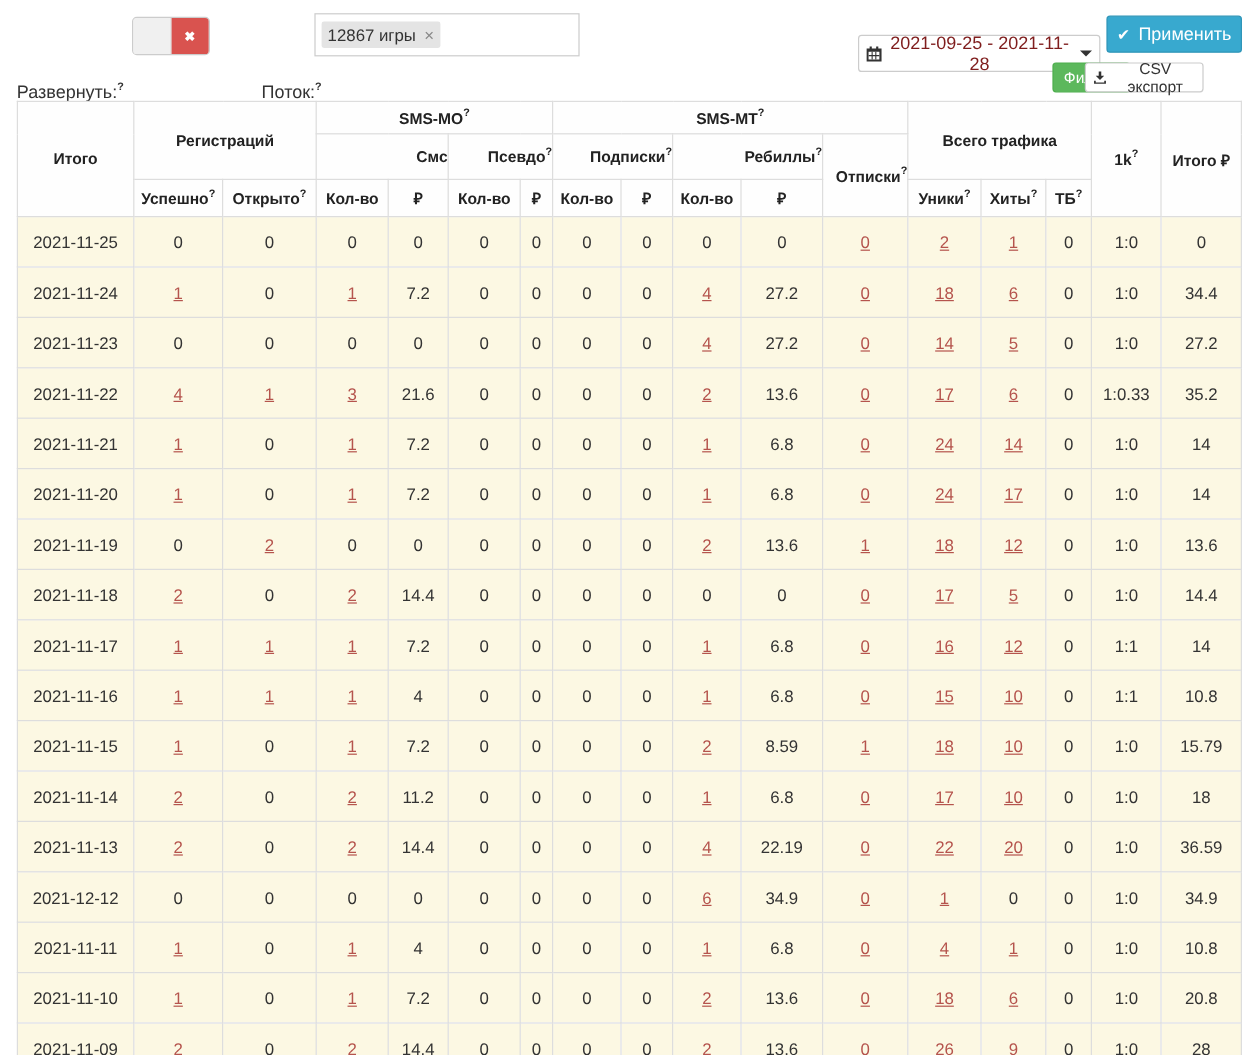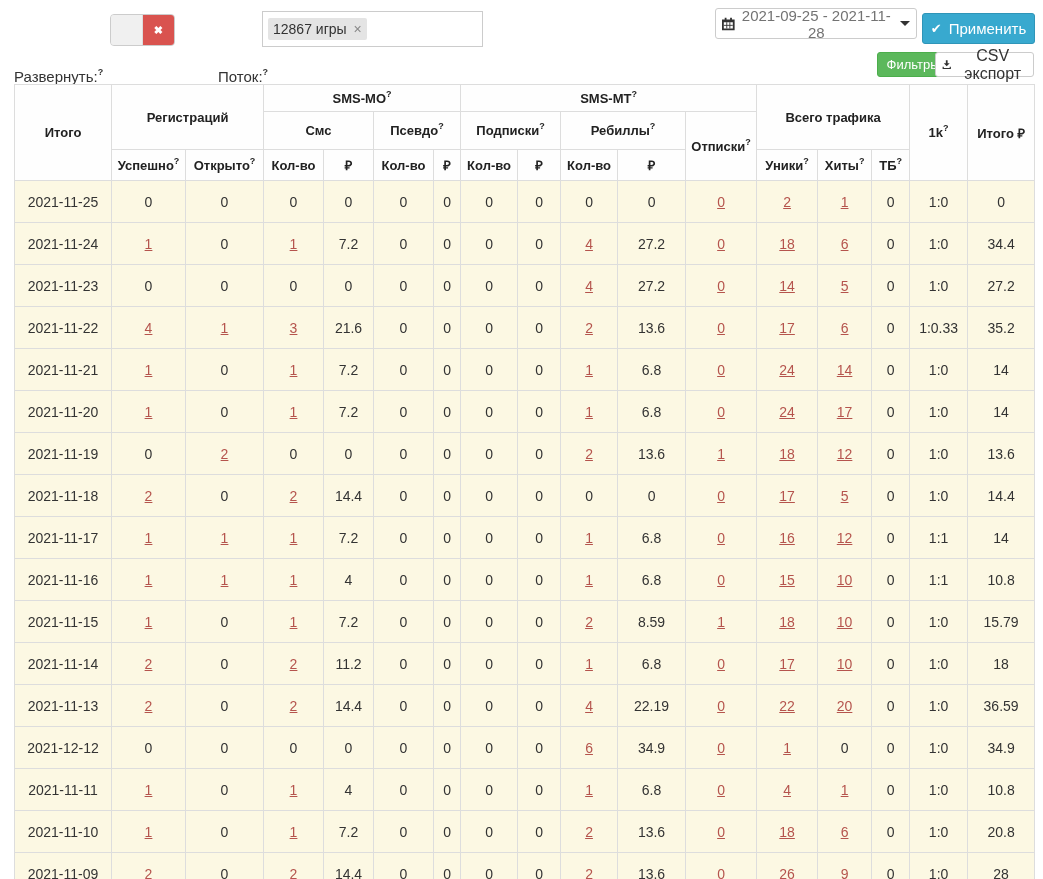--- a/index.html
+++ b/index.html
@@ -18,40 +18,40 @@
 
   .flow-input { left:262px; top:11px; width:214px; height:34px; border:1px solid #ccc;
                 background:#fff; display:flex; align-items:center; padding-left:5px; }
   .tag { background:#e4e4e4; border-radius:2px; font-size:14px; color:#333;
          padding:3px 5px; display:inline-flex; align-items:flex-start; }
   .tag-x { color:#888; margin-left:7px; font-size:14px; cursor:pointer; }
 
   .btn { display:flex; align-items:center; justify-content:center; gap:7px;
          border-radius:3px; cursor:pointer; border:1px solid transparent;
          font-family:"Liberation Sans", sans-serif; }
-  .date-btn { left:715px; top:8px; width:202px; height:31px; background:#fff;
-              border-color:#ccc; font-size:15px; color:#737373; }
+  .date-btn { left:715px; top:29px; width:202px; height:31px; background:#fff;
+              border-color:#ccc; font-size:15px; color:#7f1d1d; }
   .caret { width:0; height:0; border-left:5px solid transparent; border-right:5px solid transparent;
            border-top:5px solid #333; margin-left:2px; }
   .apply-btn { left:922px; top:13px; width:113px; height:31px; background:#38a9cf;
                color:#fff; font-size:15px; border-color:#2f95b8; }
   .check { font-size:13px; }
   .filters-btn { left:857px; top:52px; width:65px; height:25px; background:#5cb85c;
                  color:#fff; font-size:13px; border-color:#4cae4c;margin-left:20px; }
-  .csv-btn { left:935px; top:52px; width:99px; height:25px; background:#fff;
-             color:#333; font-size:16px; border-color:#ccc; }
+  .csv-btn { left:904px; top:52px; width:99px; height:25px; background:#fff;
+             color:#333; font-size:13px; border-color:#ccc; }
 
   
   .table-wrap { left:14px; top:84px; }
   table#stats { border-collapse:collapse; table-layout:fixed; width:1020px; }
   #stats th, #stats td { border:1px solid #ddd; text-align:center; vertical-align:middle;
                          padding:0; overflow:hidden; }
   #stats thead th { background:#fefefe; font-size:13px; font-weight:bold; color:#222; }
   #stats thead tr:nth-child(1) th { height:26px;text-align:center; }
-  #stats thead tr:nth-child(2) th { height:37px; }
+  #stats thead tr:nth-child(2) th { height:37px;text-align:right; }
   #stats thead tr:nth-child(3) th { height:30px; }
   #stats tbody td { background:#fcf8e3; font-size:14px; color:#333; height:41px; }
   #stats a.cell-link { color:#b5544d; text-decoration:underline; cursor:pointer; }
 </style>
 </head>
 <body>
 
 <div class="abs tb-label" style="left:14px; top:20px;"><span>Развернуть:</span><sup>?</sup></div>
 
 <div class="abs toggle">

